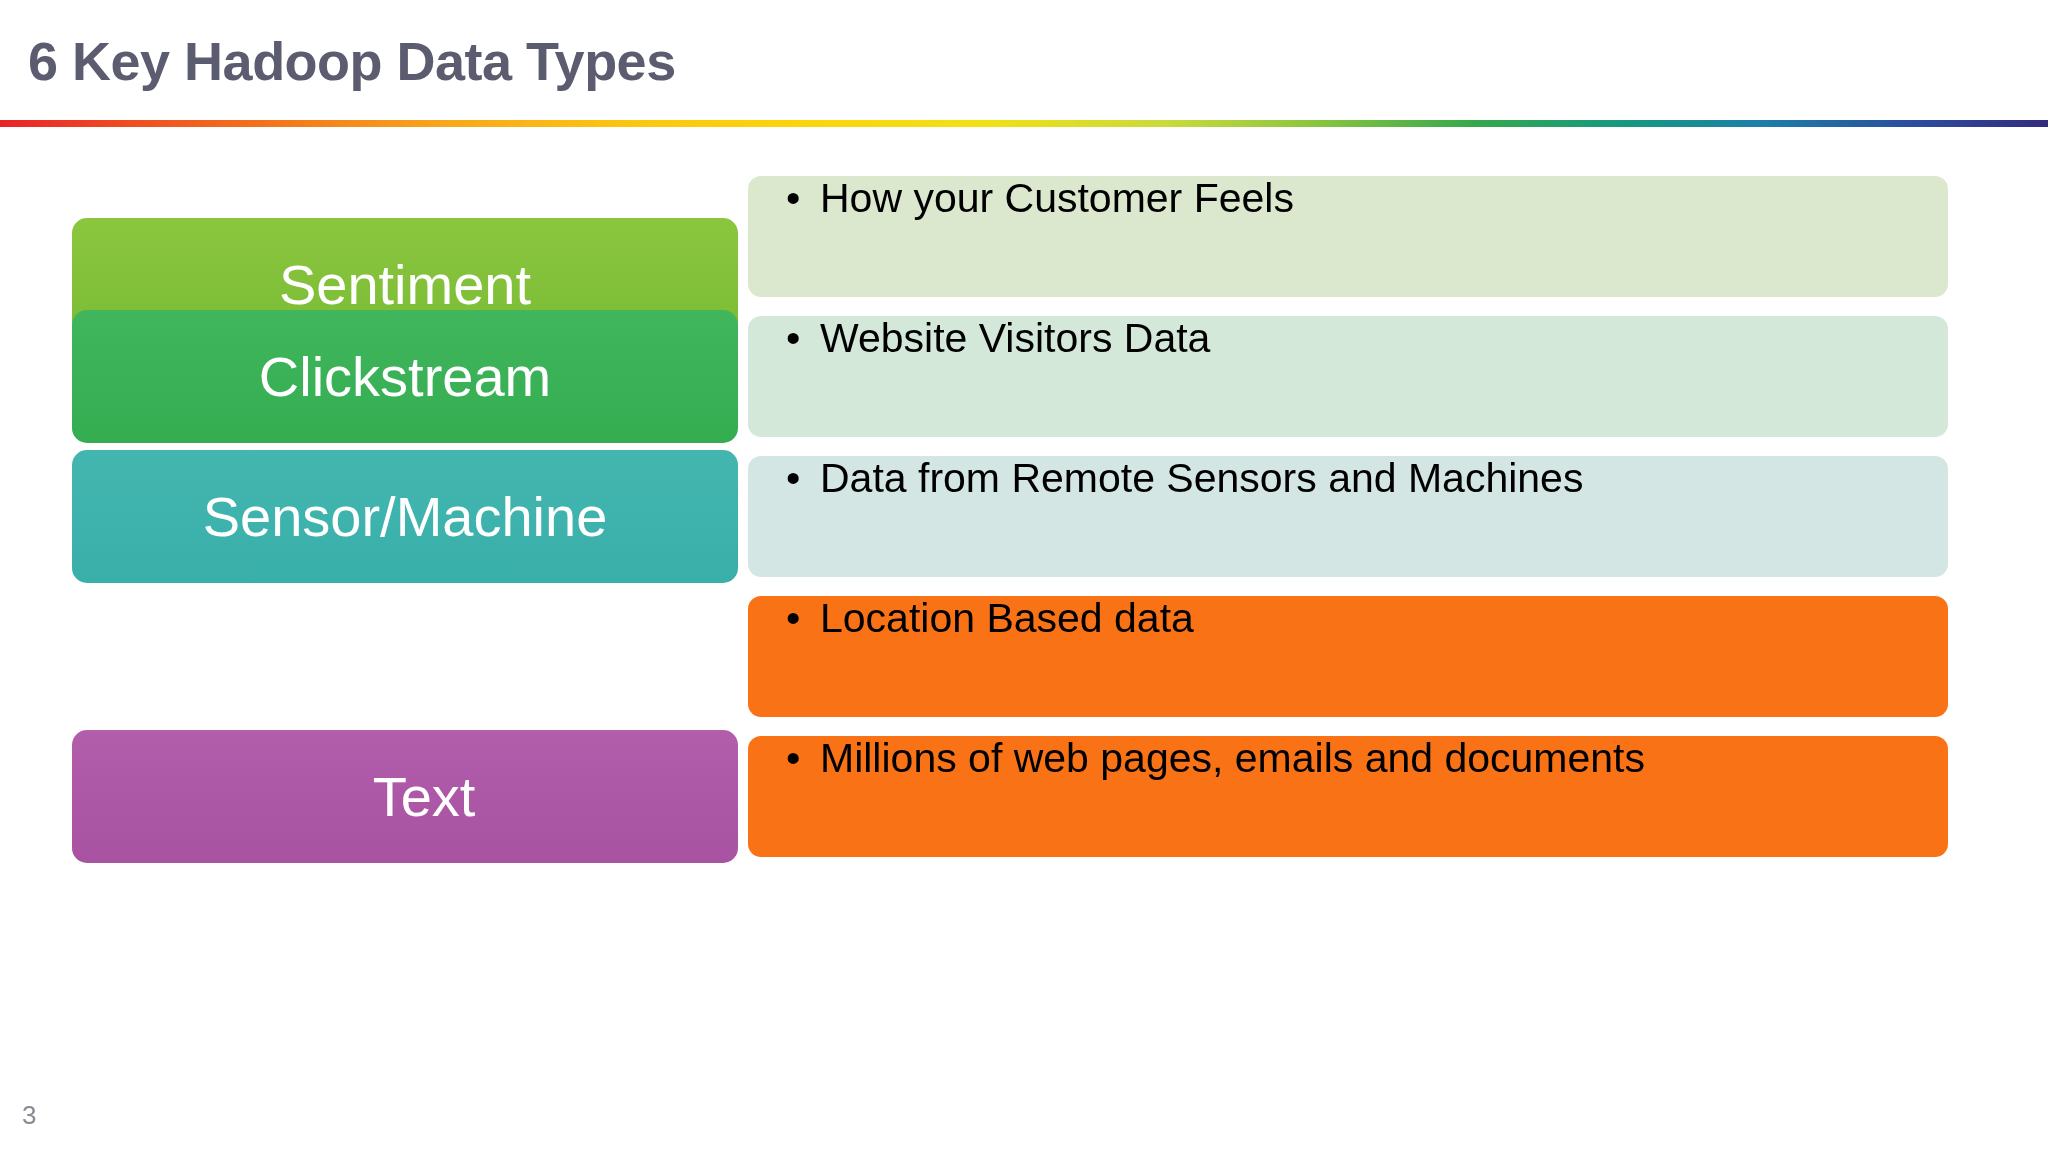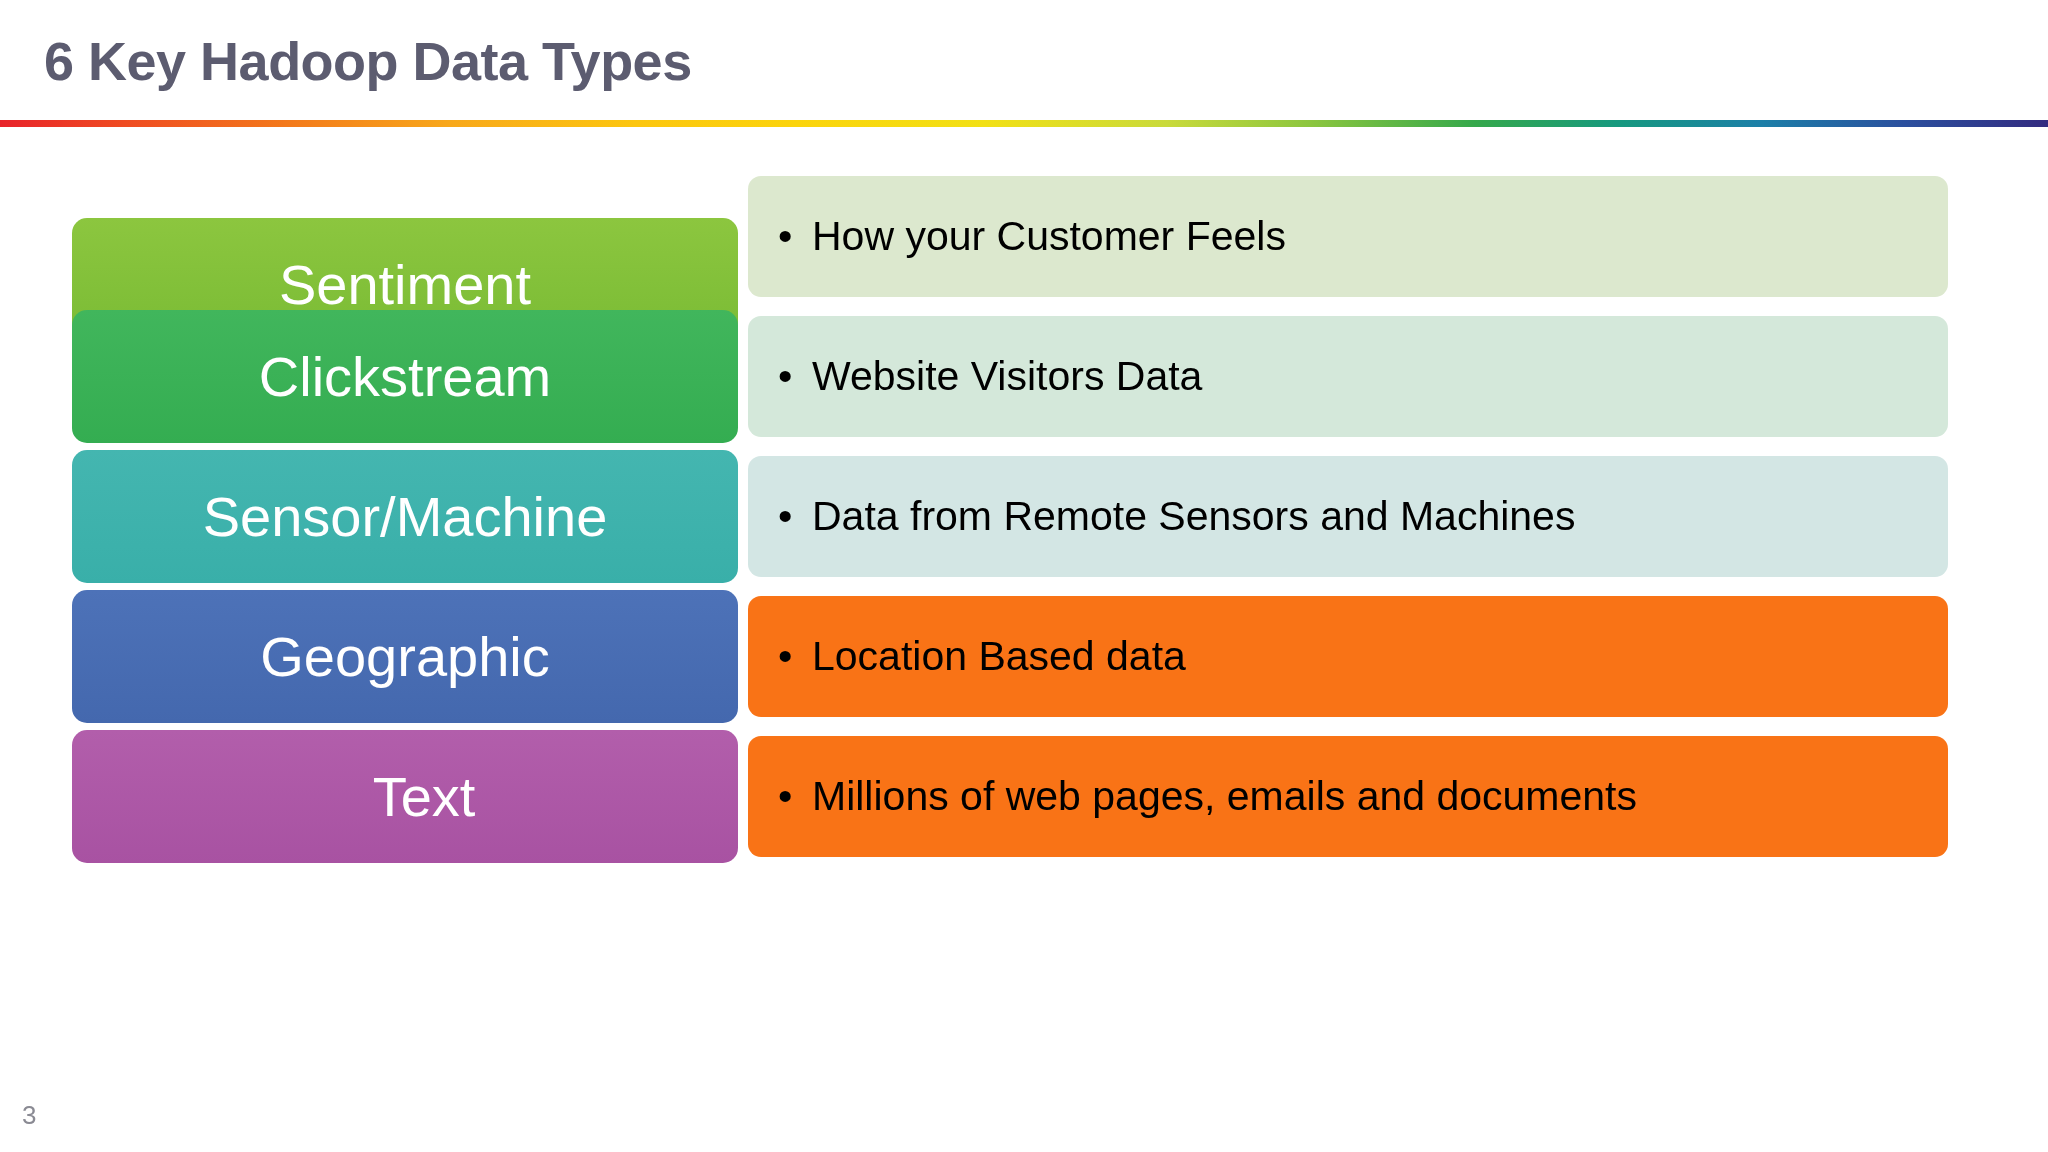--- a/index.html
+++ b/index.html
@@ -19,21 +19,20 @@
   .slide-title {
     position: absolute;
     left: 28px;
     top: 34px;
     font-size: 54px;
     font-weight: bold;
     color: #5C5C70;
     letter-spacing: -0.5px;
     white-space: nowrap;
     line-height: 1;
-    margin-left: 16px;
   }
 
   
   .title-rule {
     position: absolute;
     left: 0;
     top: 120px;
     width: 2048px;
     height: 7px;
     background: linear-gradient(to right,
@@ -87,23 +86,22 @@
   }
 
   .desc {
     position: absolute;
     left: 748px;
     top: 6px;
     width: 1200px;
     height: 121px;
     border-radius: 13px;
     display: flex;
-    align-items: center;
     box-sizing: border-box;
-    padding-left: 30px;
+    padding-left: 38px;
   }
   .desc-text {
     color: #000000;
     font-size: 41px;
     line-height: 1.1;
     white-space: nowrap;
   }
   .bullet-dot {
     display: inline-block;
     width: 34px;
@@ -150,23 +148,20 @@
   <div class="row">
     <div class="chip" style="background: linear-gradient(rgb(68, 182, 176) 0%, rgb(57, 175, 169) 100%);">
       <span class="chip-label">Sensor/Machine</span>
     </div>
     <div class="desc" style="background: rgb(211, 230, 228);">
       <span class="desc-text"><span class="bullet-dot">•</span><span>Data from Remote Sensors and Machines</span></span>
     </div>
   </div>
 
   <div class="row">
-    <div class="chip" style="background: linear-gradient(rgb(77, 114, 184) 0%, rgb(68, 104, 174) 100%);">
-      <span class="chip-label">Geographic</span>
-    </div>
     <div class="desc" style="background: #f97316;">
       <span class="desc-text"><span class="bullet-dot">•</span><span>Location Based data</span></span>
     </div>
   </div>
 
 
   <div class="row">
     <div class="chip" style="background: linear-gradient(rgb(178, 94, 171) 0%, rgb(168, 82, 162) 100%); padding-left: 38px;">
       <span class="chip-label">Text</span>
     </div>

